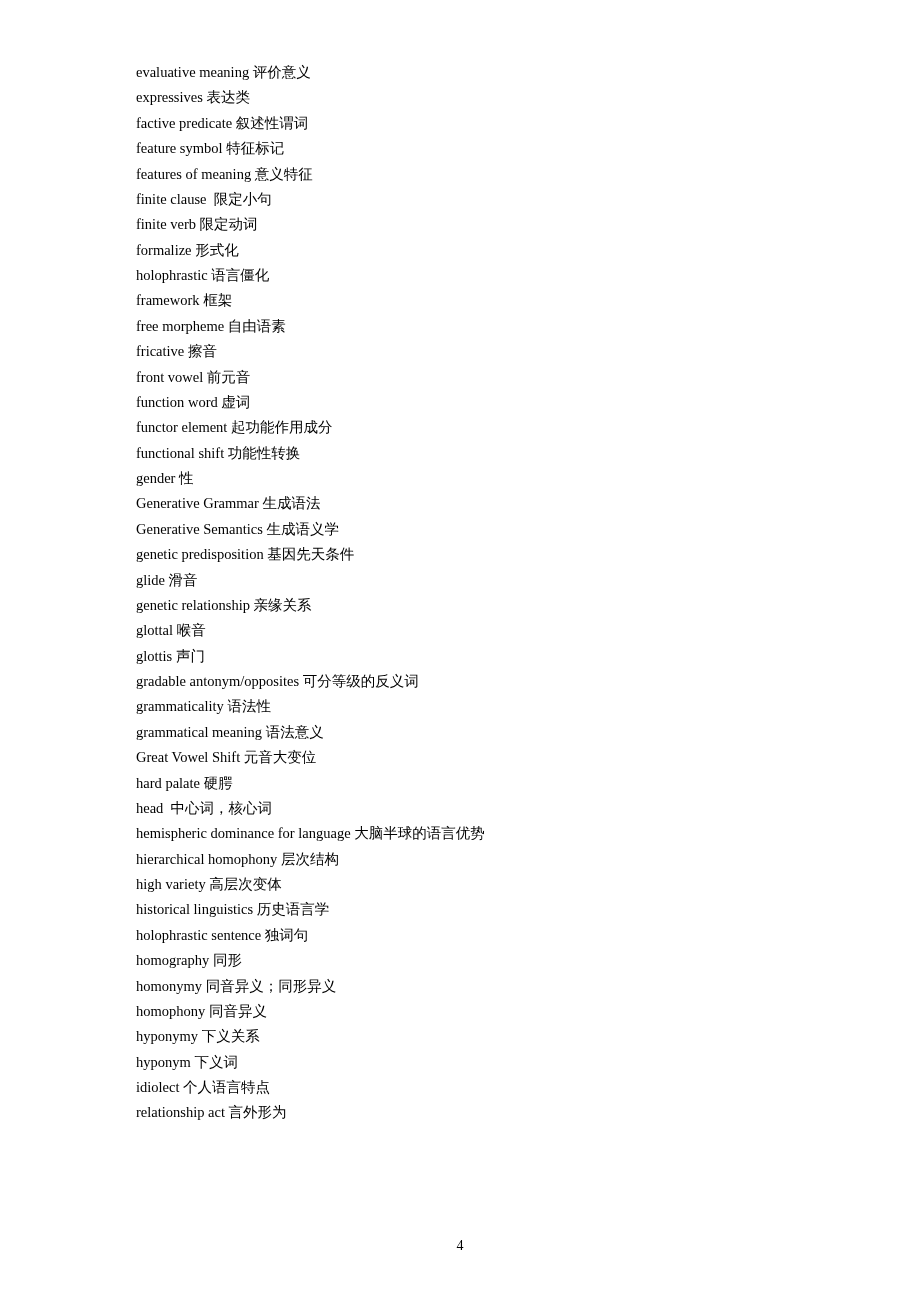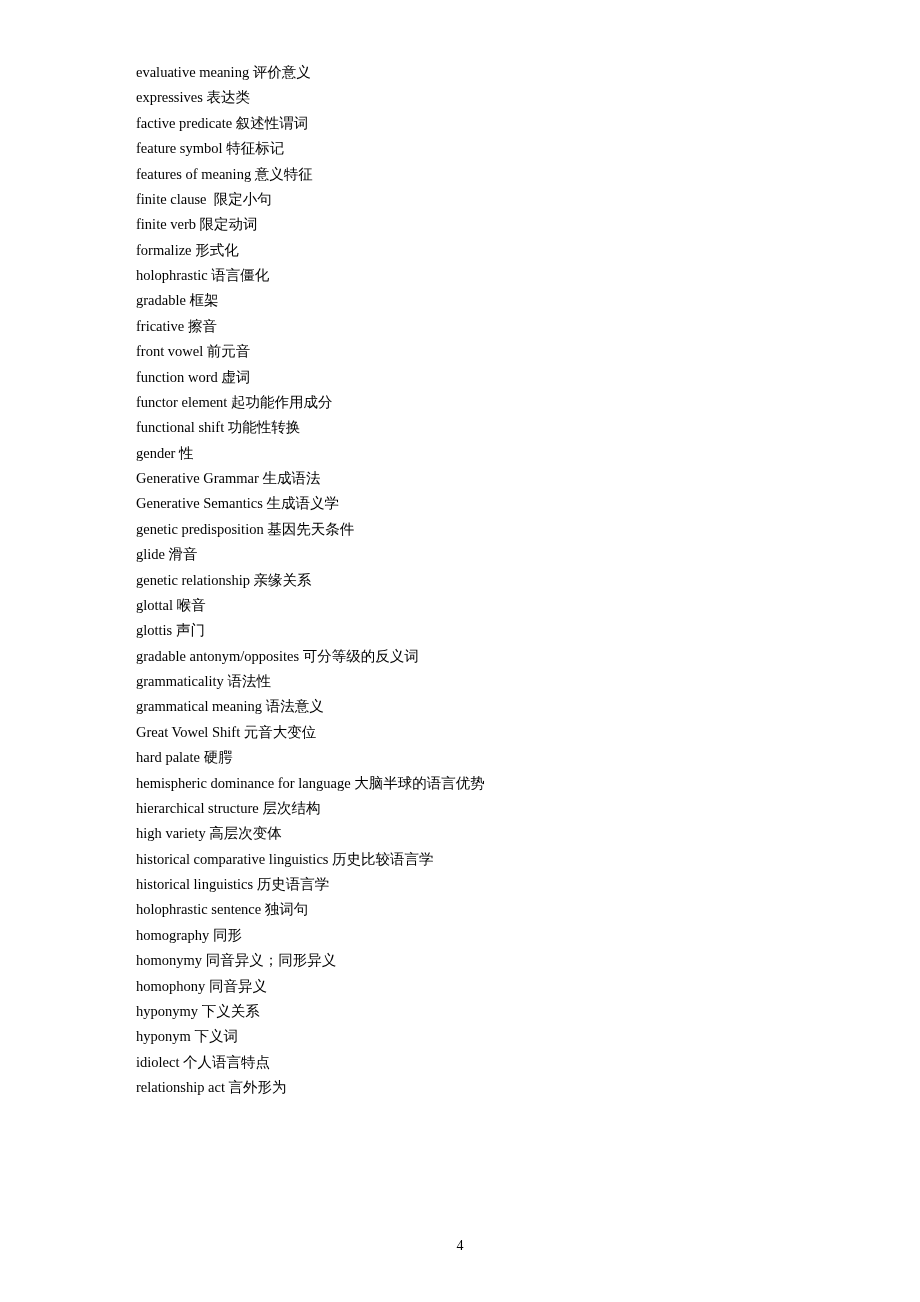--- a/index.html
+++ b/index.html
@@ -44,43 +44,44 @@
   <div id="terms-container">
       <span class="term-line">evaluative meaning 评价意义</span>
       <span class="term-line">expressives 表达类</span>
       <span class="term-line">factive predicate 叙述性谓词</span>
       <span class="term-line">feature symbol 特征标记</span>
       <span class="term-line">features of meaning 意义特征</span>
       <span class="term-line">finite clause  限定小句</span>
       <span class="term-line">finite verb 限定动词</span>
       <span class="term-line">formalize 形式化</span>
       <span class="term-line">holophrastic 语言僵化</span>
-      <span class="term-line">gradable 框架</span>
+      <span class="term-line">framework 框架</span>
+      <span class="term-line">free morpheme 自由语素</span>
       <span class="term-line">fricative 擦音</span>
       <span class="term-line">front vowel 前元音</span>
       <span class="term-line">function word 虚词</span>
       <span class="term-line">functor element 起功能作用成分</span>
       <span class="term-line">functional shift 功能性转换</span>
       <span class="term-line">gender 性</span>
       <span class="term-line">Generative Grammar 生成语法</span>
       <span class="term-line">Generative Semantics 生成语义学</span>
       <span class="term-line">genetic predisposition 基因先天条件</span>
       <span class="term-line">glide 滑音</span>
       <span class="term-line">genetic relationship 亲缘关系</span>
       <span class="term-line">glottal 喉音</span>
       <span class="term-line">glottis 声门</span>
       <span class="term-line">gradable antonym/opposites 可分等级的反义词</span>
       <span class="term-line">grammaticality 语法性</span>
       <span class="term-line">grammatical meaning 语法意义</span>
       <span class="term-line">Great Vowel Shift 元音大变位</span>
       <span class="term-line">hard palate 硬腭</span>
+      <span class="term-line">head  中心词，核心词</span>
       <span class="term-line">hemispheric dominance for language 大脑半球的语言优势</span>
-      <span class="term-line">hierarchical structure 层次结构</span>
+      <span class="term-line">hierarchical homophony 层次结构</span>
       <span class="term-line">high variety 高层次变体</span>
-      <span class="term-line">historical comparative linguistics 历史比较语言学</span>
       <span class="term-line">historical linguistics 历史语言学</span>
       <span class="term-line">holophrastic sentence 独词句</span>
       <span class="term-line">homography 同形</span>
       <span class="term-line">homonymy 同音异义；同形异义</span>
       <span class="term-line">homophony 同音异义</span>
       <span class="term-line">hyponymy 下义关系</span>
       <span class="term-line">hyponym 下义词</span>
       <span class="term-line">idiolect 个人语言特点</span>
       <span class="term-line">relationship act 言外形为</span>
     </div>

